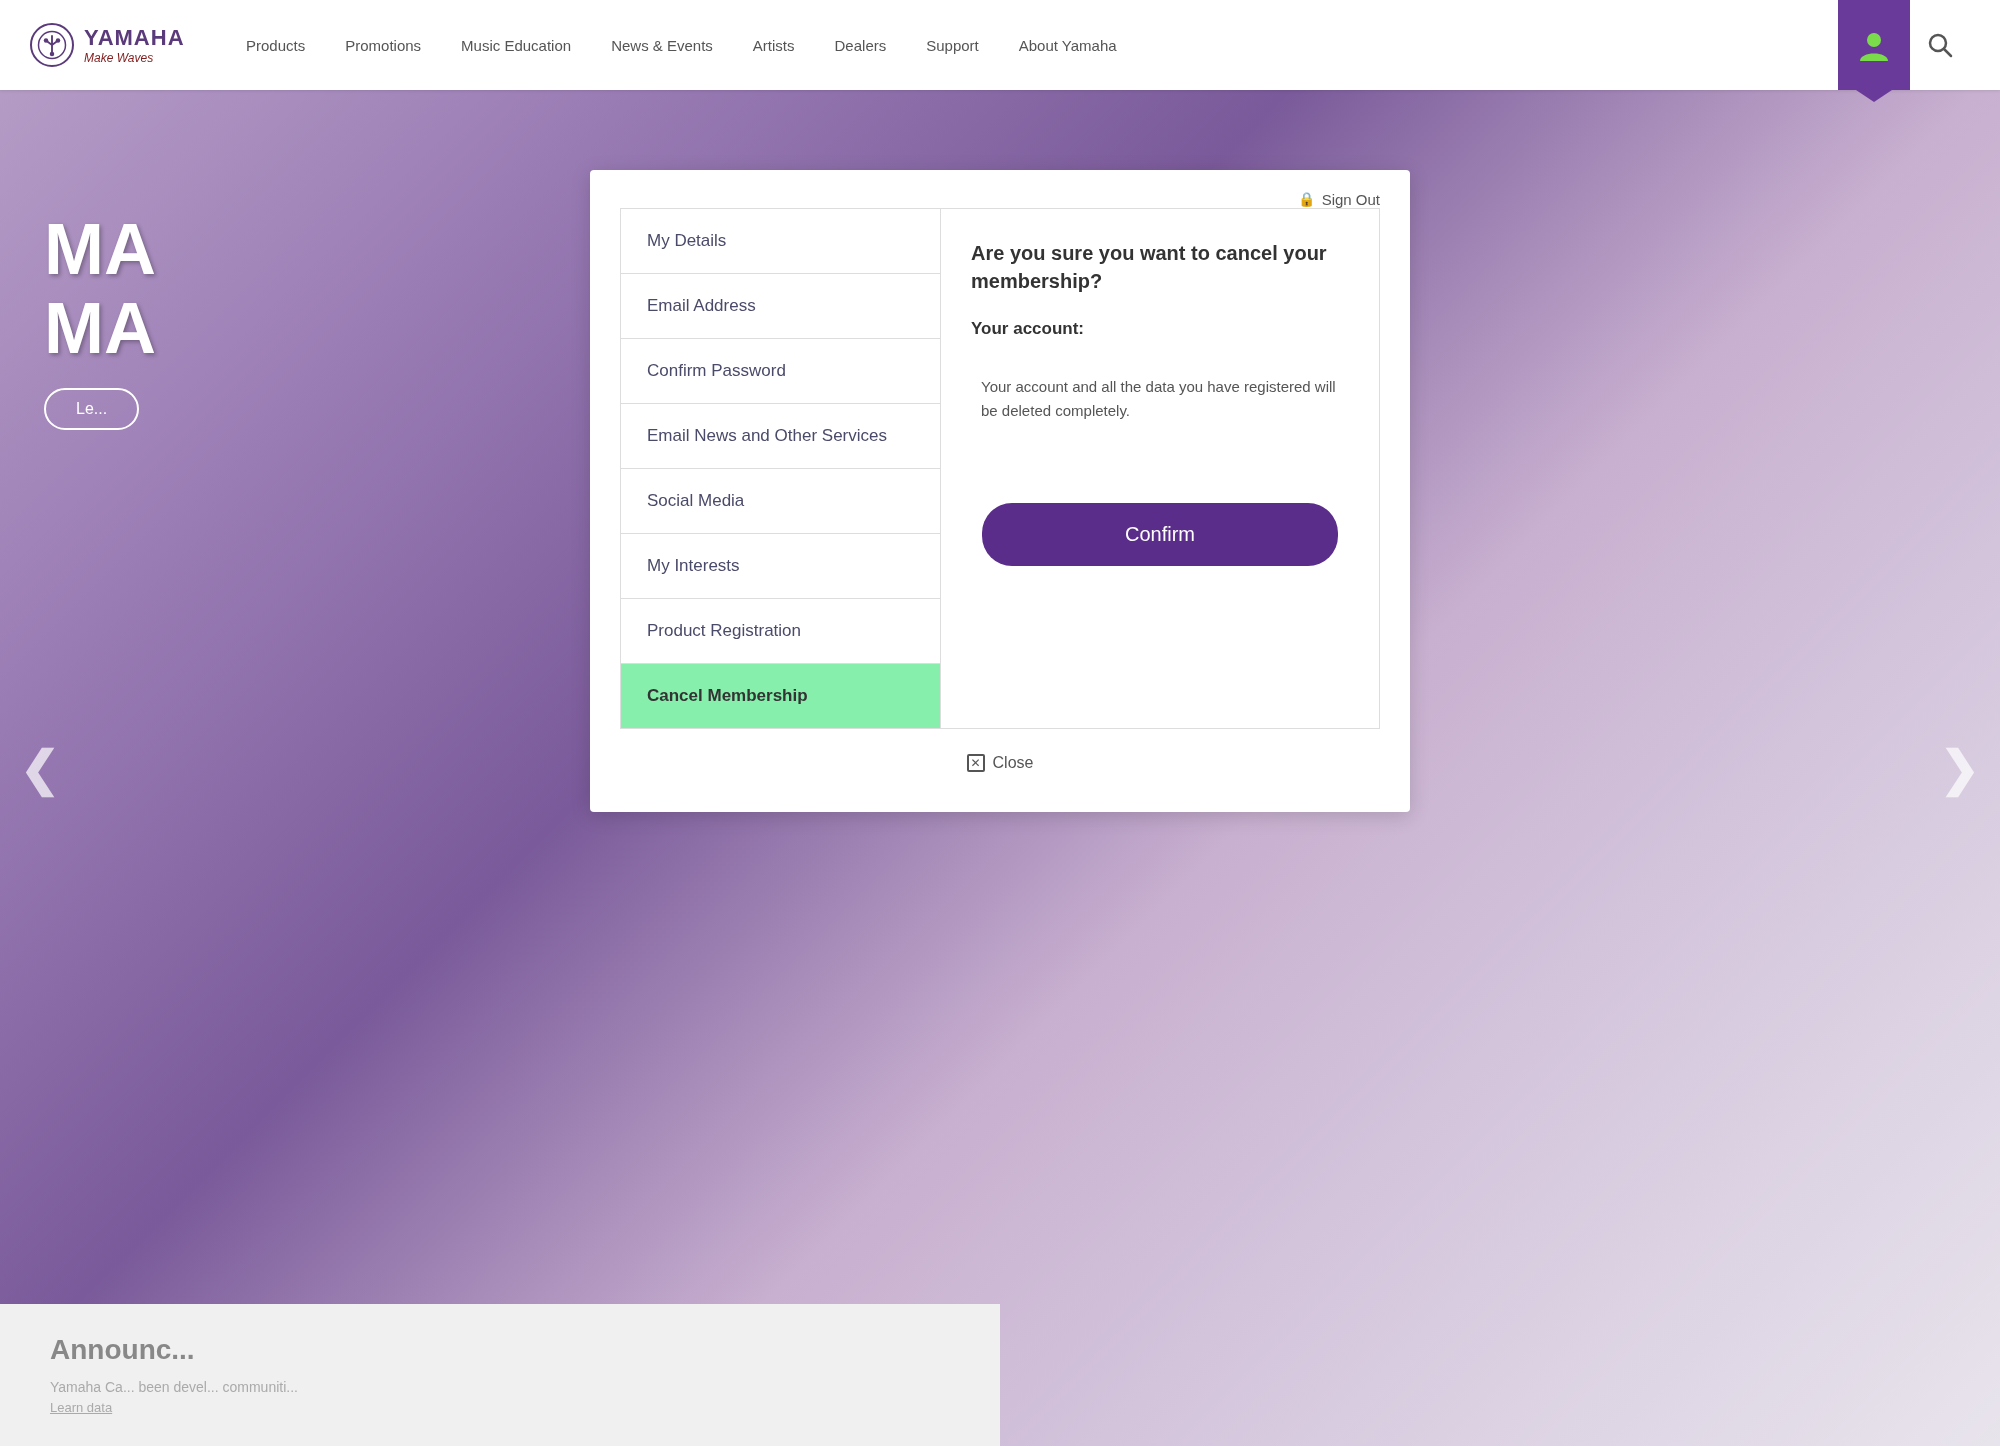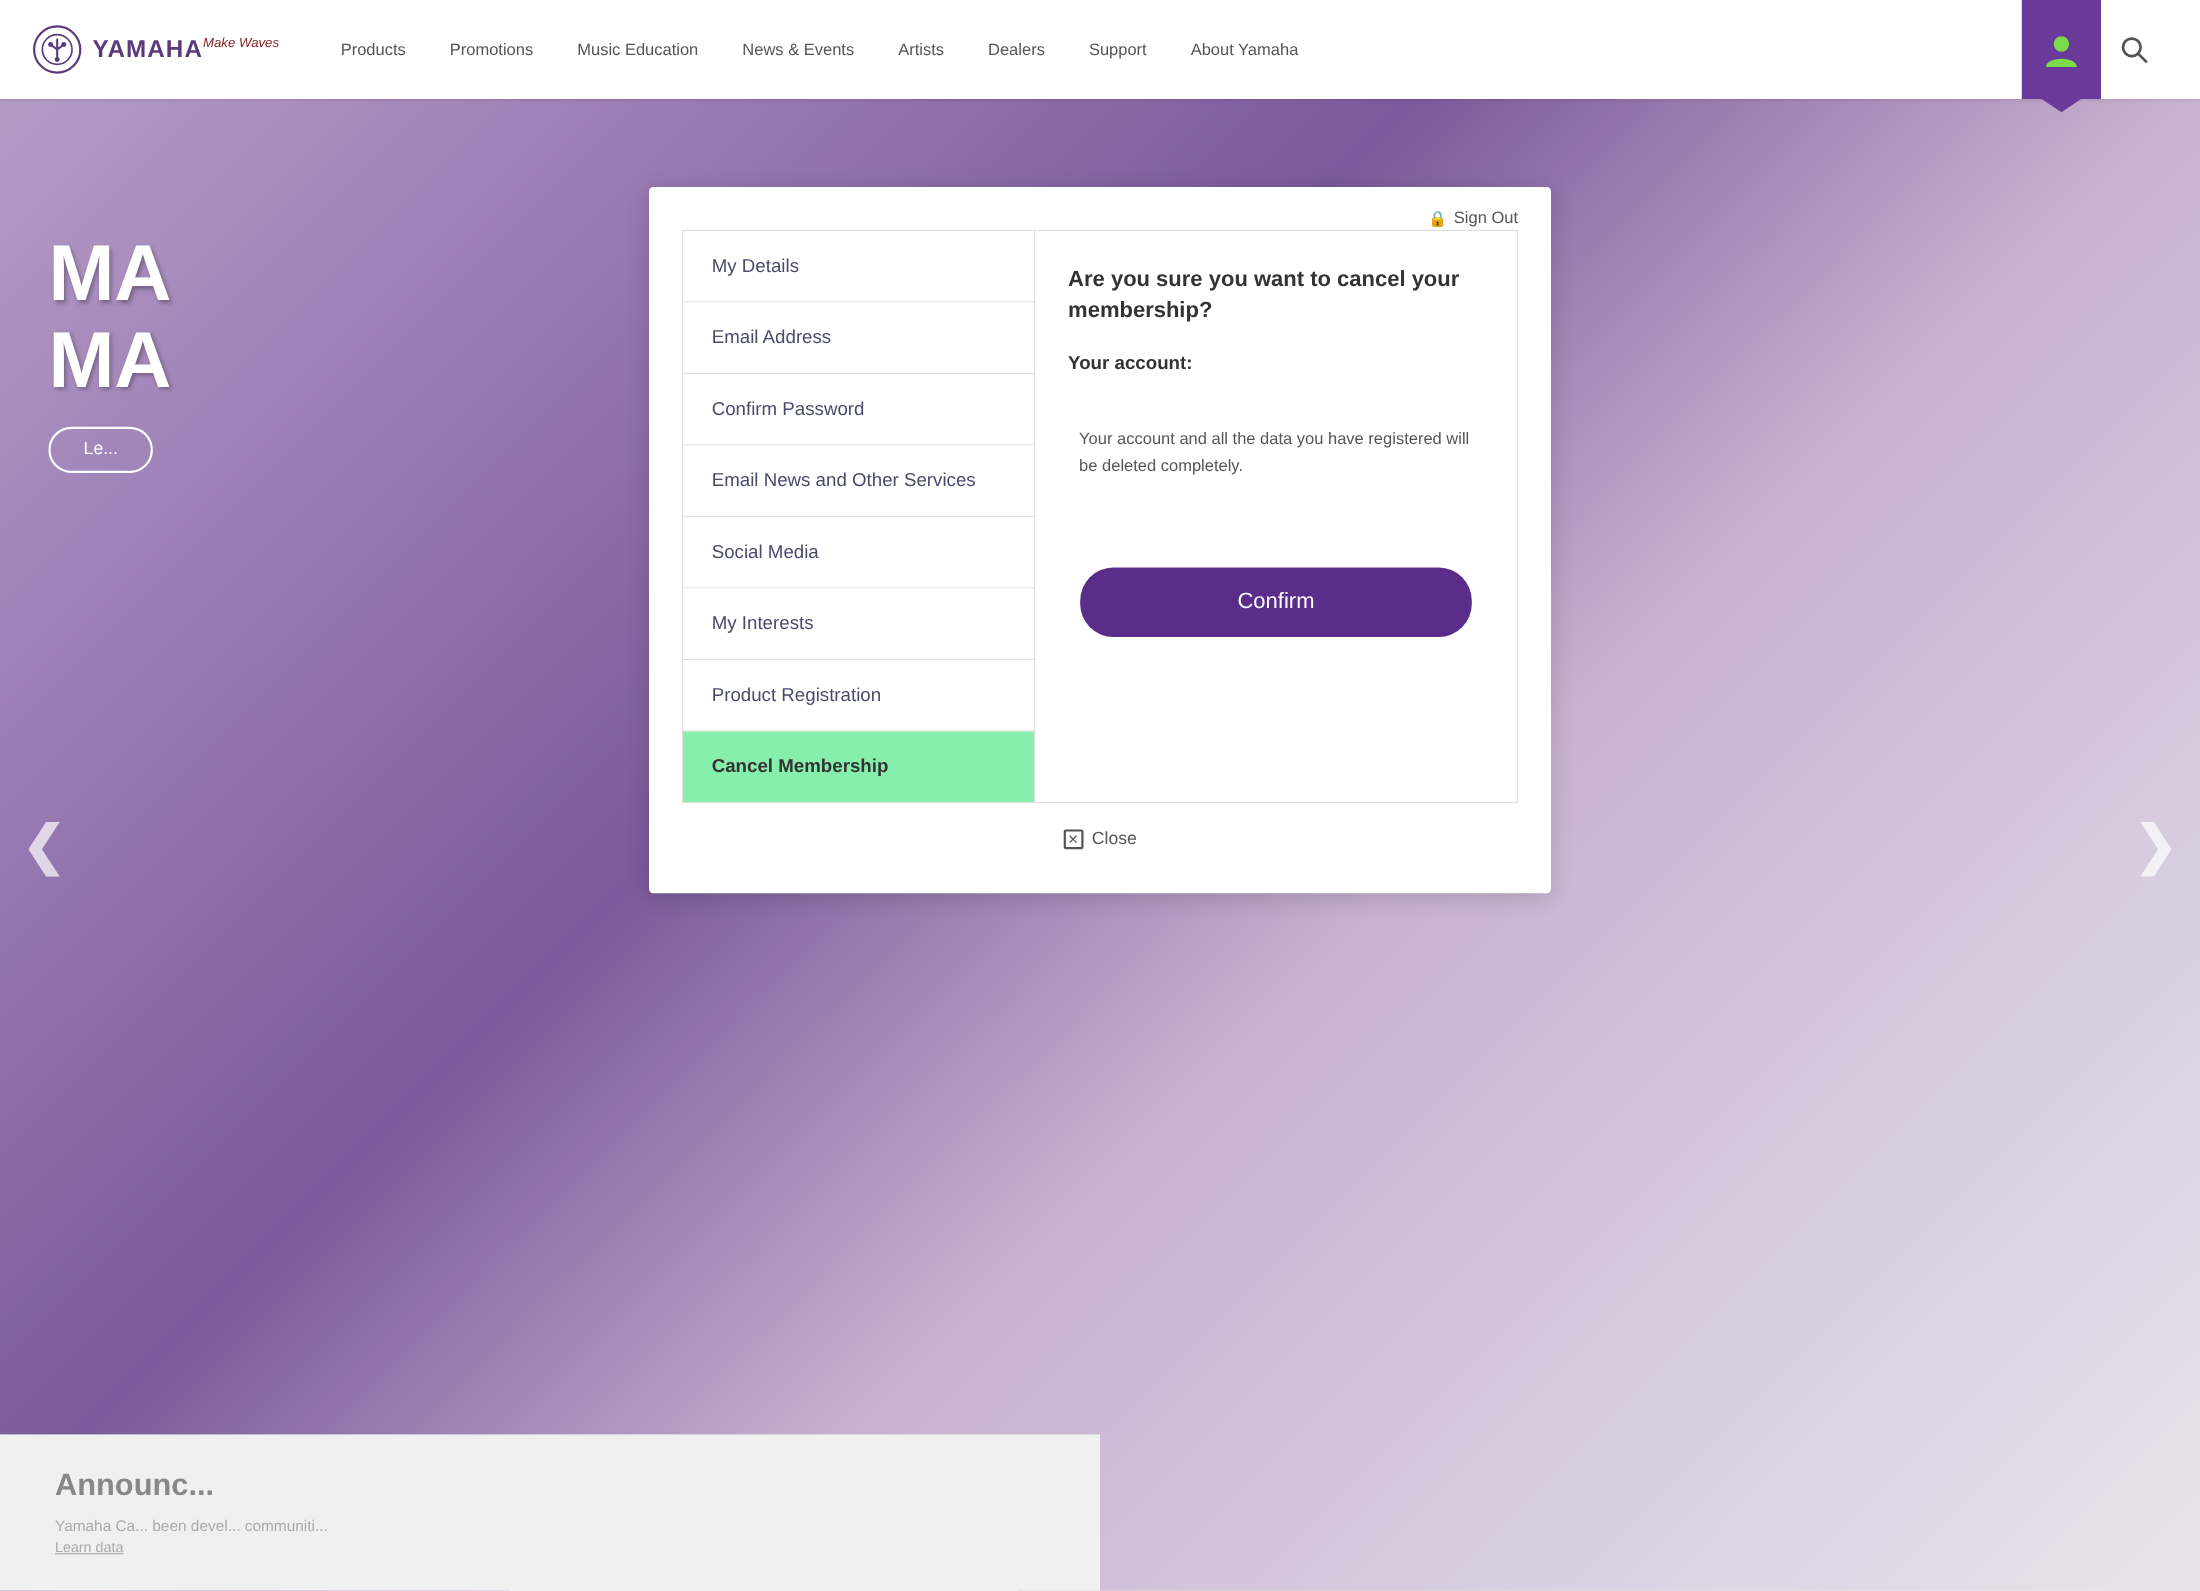--- a/index.html
+++ b/index.html
@@ -53,21 +53,21 @@
       flex-shrink: 0;
     }
 
     .logo-circle svg {
       width: 30px;
       height: 30px;
     }
 
     .logo-text {
       display: flex;
-      flex-direction: row;
+      flex-direction: column;
     }
 
     .logo-yamaha {
       font-size: 22px;
       font-weight: bold;
       color: #5a3a7a;
       letter-spacing: 1px;
       text-transform: uppercase;
     }
 
@@ -309,21 +309,21 @@
       font-weight: bold;
       color: #333;
       margin-bottom: 24px;
       line-height: 1.4;
     }
 
     .account-label {
       font-size: 17px;
       font-weight: bold;
       color: #333;
-      margin-bottom: 28px;
+      margin-bottom: 16px;
     }
 
     .account-description {
       font-size: 15px;
       color: #555;
       line-height: 1.6;
       margin-bottom: 60px;
       padding: 20px 10px;
     }
 

